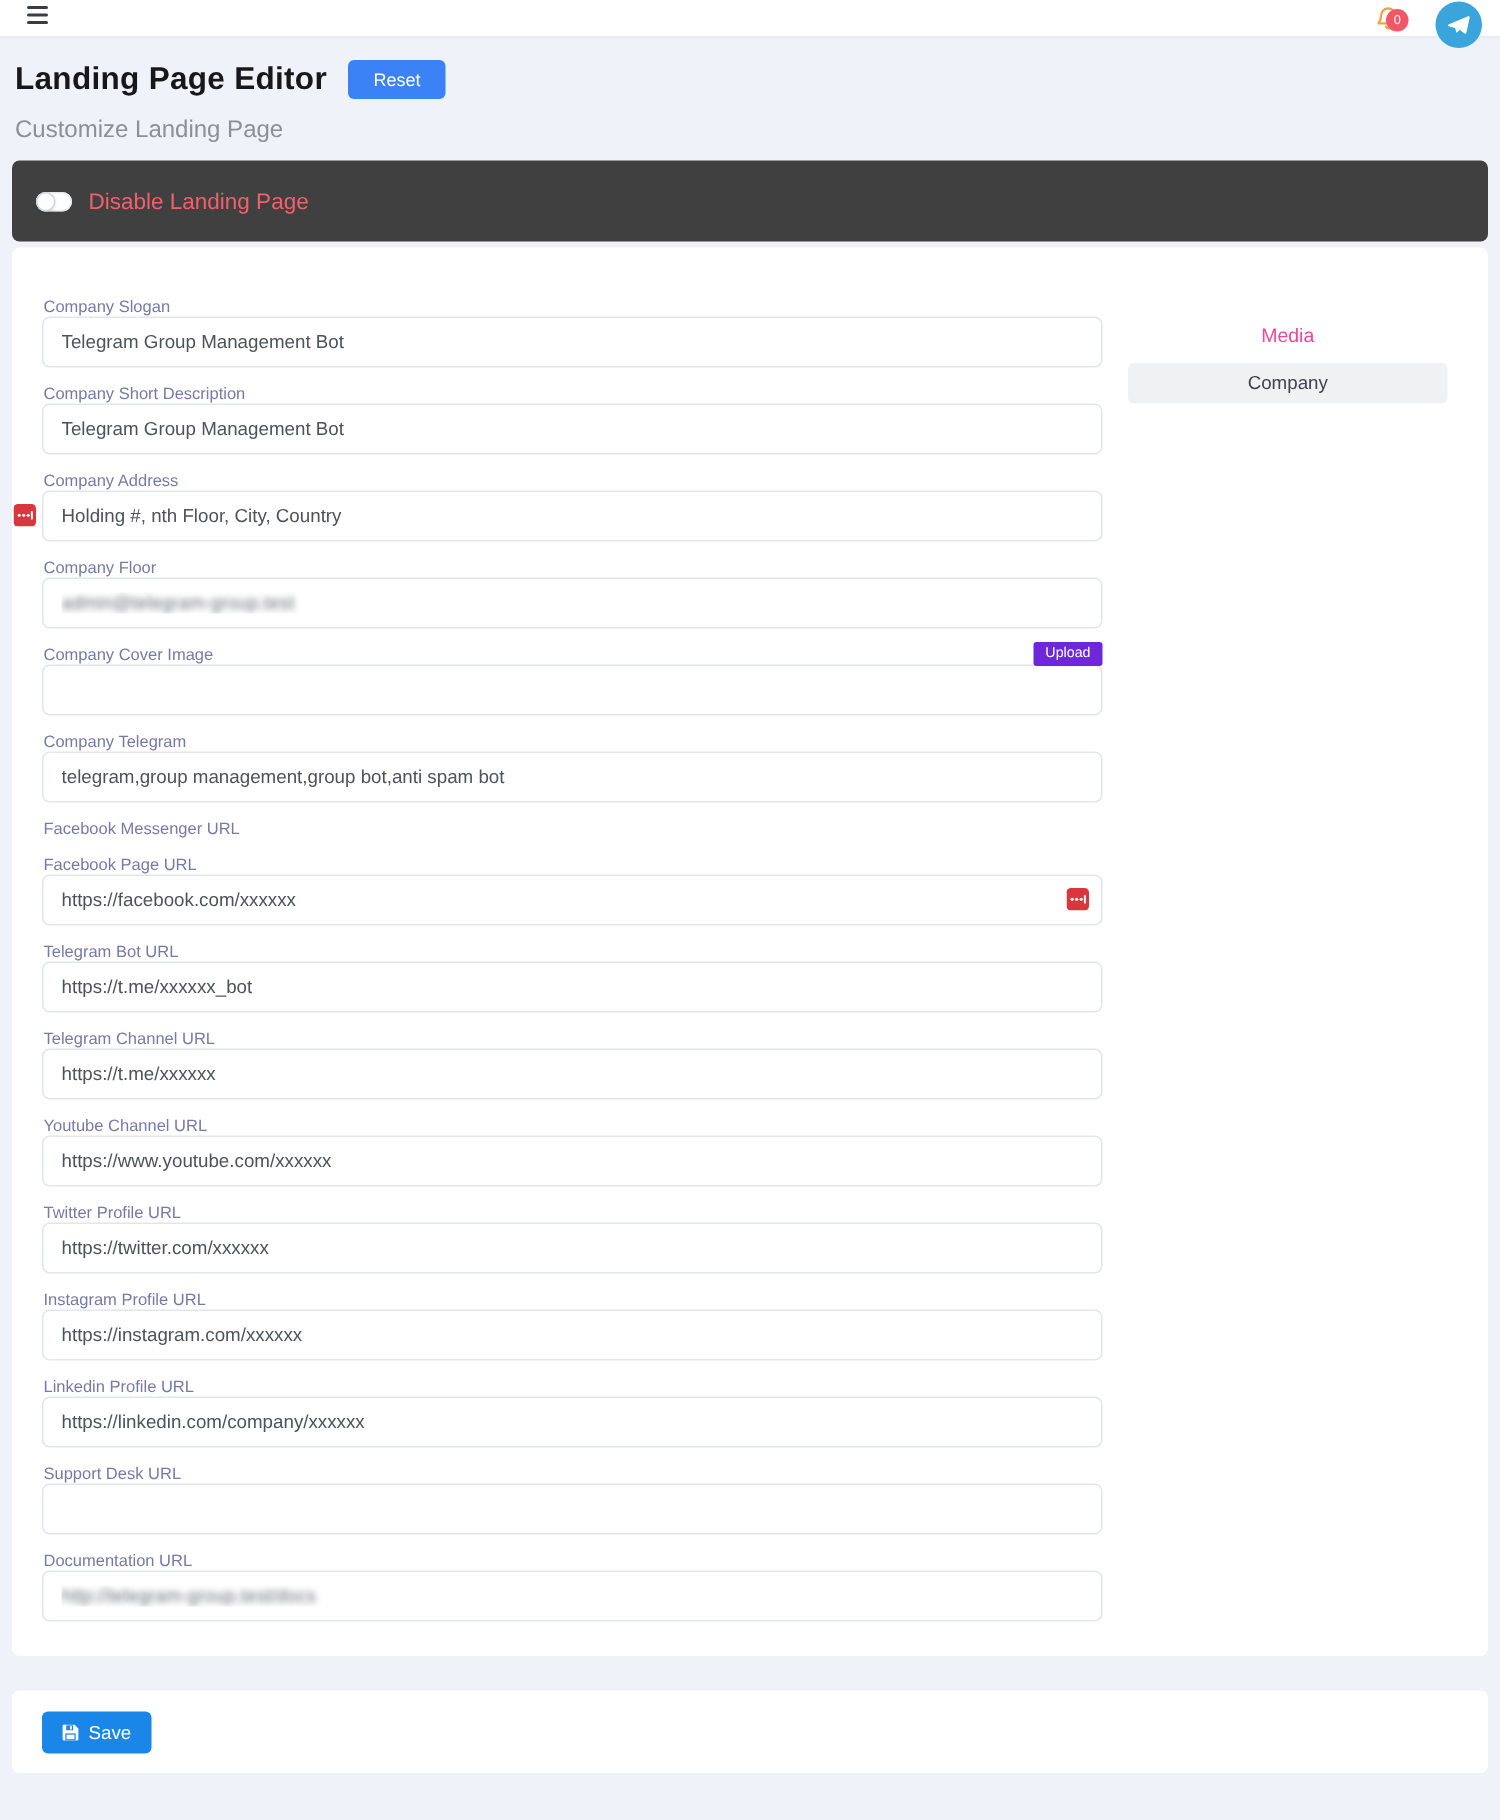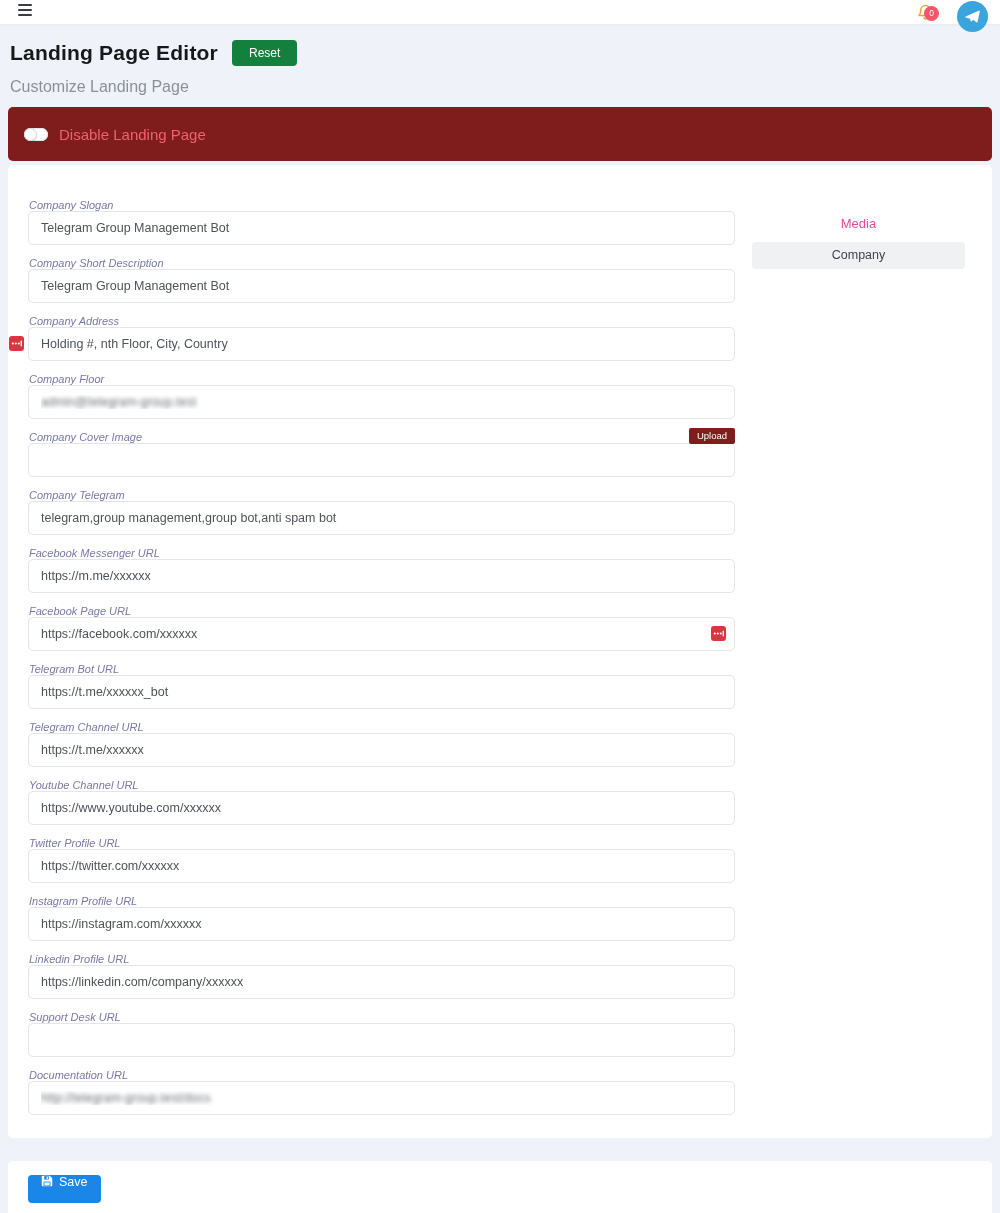--- a/index.html
+++ b/index.html
@@ -30,77 +30,77 @@
   .avatar {
     width:31px; height:31px; border-radius:50%; background:#3aa4dc;
     display:flex; align-items:center; justify-content:center; cursor:pointer;
   }
   
   .page { padding:0 8px; }
   .page-header { display:flex; align-items:center; gap:14px; margin:16px 0 12px 2px; }
   .page-title { font-size:21px; font-weight:700; color:#17181a; margin:0; letter-spacing:.2px; }
   .btn { border:none; cursor:pointer; font-family:inherit; }
   .btn-reset {
-    background:#15803d; color:#fff; border-radius:4px; font-size:12px;
+    background:#3b82f6; color:#fff; border-radius:4px; font-size:12px;
     height:26px; padding:0 17px;
   }
   .subtitle { color:#8b9097; font-size:16px; margin:9px 0 11px 2px; }
   .card { border-radius:5px; }
   .toggle-card {
-    background:#7f1d1d; height:54px; display:flex; align-items:center; padding:0 16px;
+    background:#404040; height:54px; display:flex; align-items:center; padding:0 16px;
   }
   .switch {
     width:24px; height:13px; background:#fff; border-radius:8px; position:relative;
     display:inline-block; box-shadow:inset 0 0 0 1px #e6e9ec; cursor:pointer; flex:none;
   }
   .switch .knob {
     position:absolute; left:0; top:0; width:13px; height:13px; border-radius:50%;
     background:#fdfdfd; border:1px solid #d4d8dc;
     box-shadow:0 1px 2px rgba(0,0,0,.12);
   }
   .toggle-label { color:#f0616b; font-size:15px; margin-left:11px; }
   
   .main-card {
     background:#fff; margin-top:4px; display:flex;
     padding:34px 27px 11px 20px;
   }
   .form-col { width:707px; flex:none; }
   .form-group { margin-bottom:12px; position:relative; }
   .form-group label {
-    display:block; font-size:11px; color:#7779a8; line-height:12px; margin-left:1px;font-style:italic;
+    display:block; font-size:11px; color:#7779a8; line-height:12px; margin-left:1px;
   }
   .form-control {
     width:100%; height:34px; border:1px solid #e2e5e9; border-radius:5px;
     padding:0 12px; font-size:12.5px; color:#4e5358; background:#fff;
     outline:none; font-family:inherit;
   }
   .form-control.blurred { color:transparent; text-shadow:0 0 4px rgba(78,83,88,.85); }
   .upload-btn {
-    position:absolute; top:-3px; right:0; background:#7f1d1d; color:#fff;
+    position:absolute; top:-3px; right:0; background:#6d28d9; color:#fff;
     font-size:9.5px; padding:2px 8px 3px; border-radius:2px; border:none; cursor:pointer;
     font-family:inherit;
   }
   .ext-icon { position:absolute; width:15px; height:15px; }
   .ext-icon-left { left:-19px; top:21px; }
   .ext-icon-right { right:9px; top:21px; }
   
   .media-col { margin-left:17px; flex:1; padding-top:17px; }
   .media-link { text-align:center; color:#ec4899; font-size:13px; cursor:pointer; }
   .media-item {
     margin-top:11px; background:#f0f1f3; border-radius:4px; text-align:center;
     font-size:12.5px; color:#3f444a; padding:6px 0 7px; cursor:pointer;
   }
   
   .footer-card {
     background:#fff; margin-top:23px; height:55px;
     display:flex; align-items:center; padding:0 20px;
   }
   .btn-save {
     background:#1a86e8; color:#fff; border-radius:4px; font-size:12.5px;
-    height:28px; padding:0 13px; display:inline-flex; align-items:flex-start; gap:6px;
+    height:28px; padding:0 13px; display:inline-flex; align-items:center; gap:6px;
   }
 </style>
 </head>
 <body>
 
 <div class="topbar">
   <div class="hamburger">
     <span></span>
       <span></span>
       <span></span>
@@ -143,21 +143,21 @@
         <div class="form-group"><label>Company Address</label><input class="form-control" value="Holding #, nth Floor, City, Country" style=""><span class="ext-icon ext-icon-left"><svg width="15" height="15" viewBox="0 0 15 15">
               <rect width="15" height="15" rx="3" fill="#da363f"></rect>
               <circle cx="3.8" cy="7.5" r="1.05" fill="#fff"></circle>
               <circle cx="6.8" cy="7.5" r="1.05" fill="#fff"></circle>
               <circle cx="9.8" cy="7.5" r="1.05" fill="#fff"></circle>
               <rect x="11.6" y="4.6" width="1.3" height="5.8" rx=".6" fill="#fff"></rect>
             </svg></span></div>
         <div class="form-group"><label>Company Floor</label><input class="form-control blurred" value="admin@telegram-group.test" style=""></div>
         <div class="form-group"><label>Company Cover Image</label><button class="upload-btn">Upload</button><input class="form-control" style=""></div>
         <div class="form-group"><label>Company Telegram</label><input class="form-control" value="telegram,group management,group bot,anti spam bot" style=""></div>
-        <div class="form-group"><label>Facebook Messenger URL</label><input class="form-control" value="https://m.me/xxxxxx" style=""></div>
+        <div class="form-group"><label>Facebook Messenger URL</label></div>
         <div class="form-group"><label>Facebook Page URL</label><input class="form-control" value="https://facebook.com/xxxxxx" style=""><span class="ext-icon ext-icon-right"><svg width="15" height="15" viewBox="0 0 15 15">
               <rect width="15" height="15" rx="3" fill="#da363f"></rect>
               <circle cx="3.8" cy="7.5" r="1.05" fill="#fff"></circle>
               <circle cx="6.8" cy="7.5" r="1.05" fill="#fff"></circle>
               <circle cx="9.8" cy="7.5" r="1.05" fill="#fff"></circle>
               <rect x="11.6" y="4.6" width="1.3" height="5.8" rx=".6" fill="#fff"></rect>
             </svg></span></div>
         <div class="form-group"><label>Telegram Bot URL</label><input class="form-control" value="https://t.me/xxxxxx_bot" style=""></div>
         <div class="form-group"><label>Telegram Channel URL</label><input class="form-control" value="https://t.me/xxxxxx" style=""></div>
         <div class="form-group"><label>Youtube Channel URL</label><input class="form-control" value="https://www.youtube.com/xxxxxx" style=""></div>

